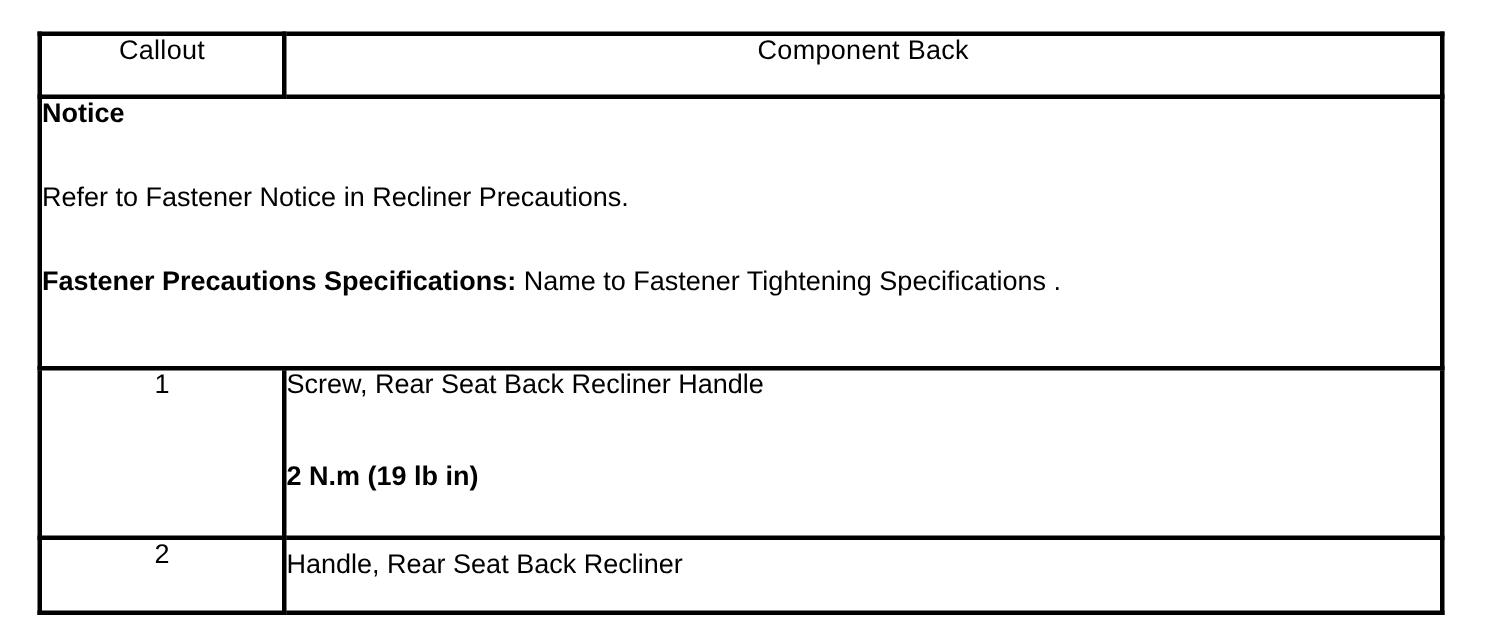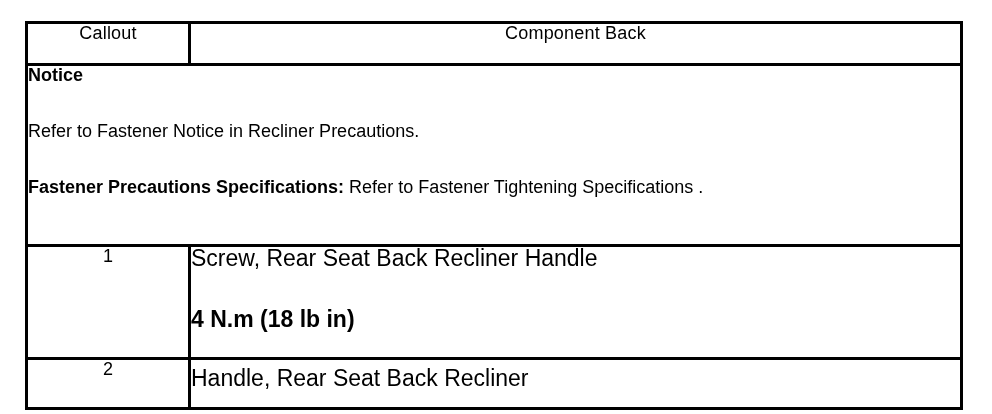--- a/index.html
+++ b/index.html
@@ -84,21 +84,21 @@
   
   .num-cell {
     text-align: center;
     vertical-align: middle;
     font-size: 18px;
     line-height: 1;
   }
   .name-cell {
     text-align: left;
     vertical-align: top;
-    font-size: 23px;
+    font-size: 18px;
     line-height: 1;
     padding: 8px 6px 0 6px;
   }
   .row-tall .num-cell,
   .row-tall .name-cell {
     height: 110px;
   }
   .row-short .num-cell,
   .row-short .name-cell {
     height: 40px;
@@ -141,30 +141,30 @@
     </thead>
 
     <tbody>
 
       <tr>
         <td class="notice-cell" colspan="2">
           <span class="notice-line notice-strong">Notice</span>
           <span class="notice-gap"></span>
           <span class="notice-line">Refer to Fastener Notice in Recliner Precautions.</span>
           <span class="notice-gap"></span>
-          <span class="notice-line"><span class="notice-strong">Fastener Precautions Specifications:</span><span> Refer to Fastener Tightening Specifications .</span></span>
+          <span class="notice-line"><span class="notice-strong">Fastener Precautions Specifications:</span><span> Name to Fastener Tightening Specifications .</span></span>
         </td>
       </tr>
 
       <tr class="row-tall">
         <td class="num-cell">1</td>
         <td class="name-cell">
           <span class="name-line">Screw, Rear Seat Back Recliner Handle</span>
           <span class="name-gap"></span>
-          <span class="torque">4 N.m (18 lb in)</span>
+          <span class="torque">2 N.m (19 lb in)</span>
         </td>
       </tr>
 
       <tr class="row-short">
         <td class="num-cell">2</td>
         <td class="name-cell">
           <span class="name-line">Handle, Rear Seat Back Recliner</span>
         </td>
       </tr>
 

